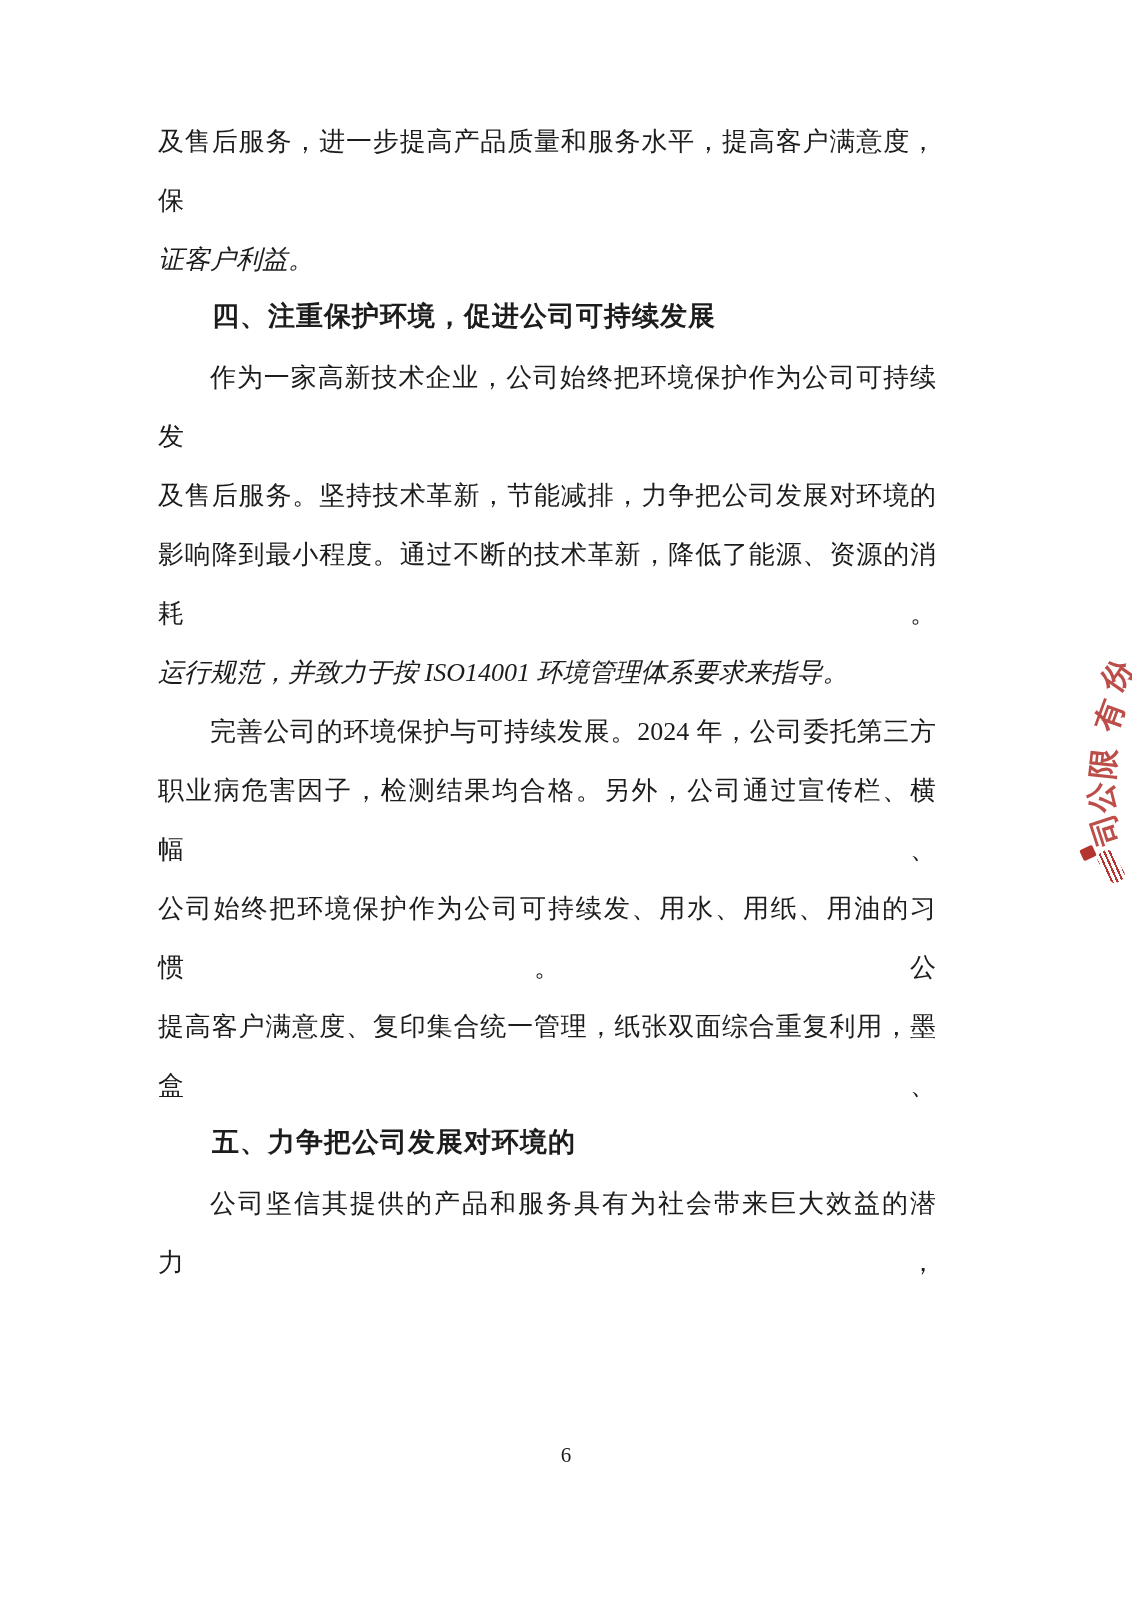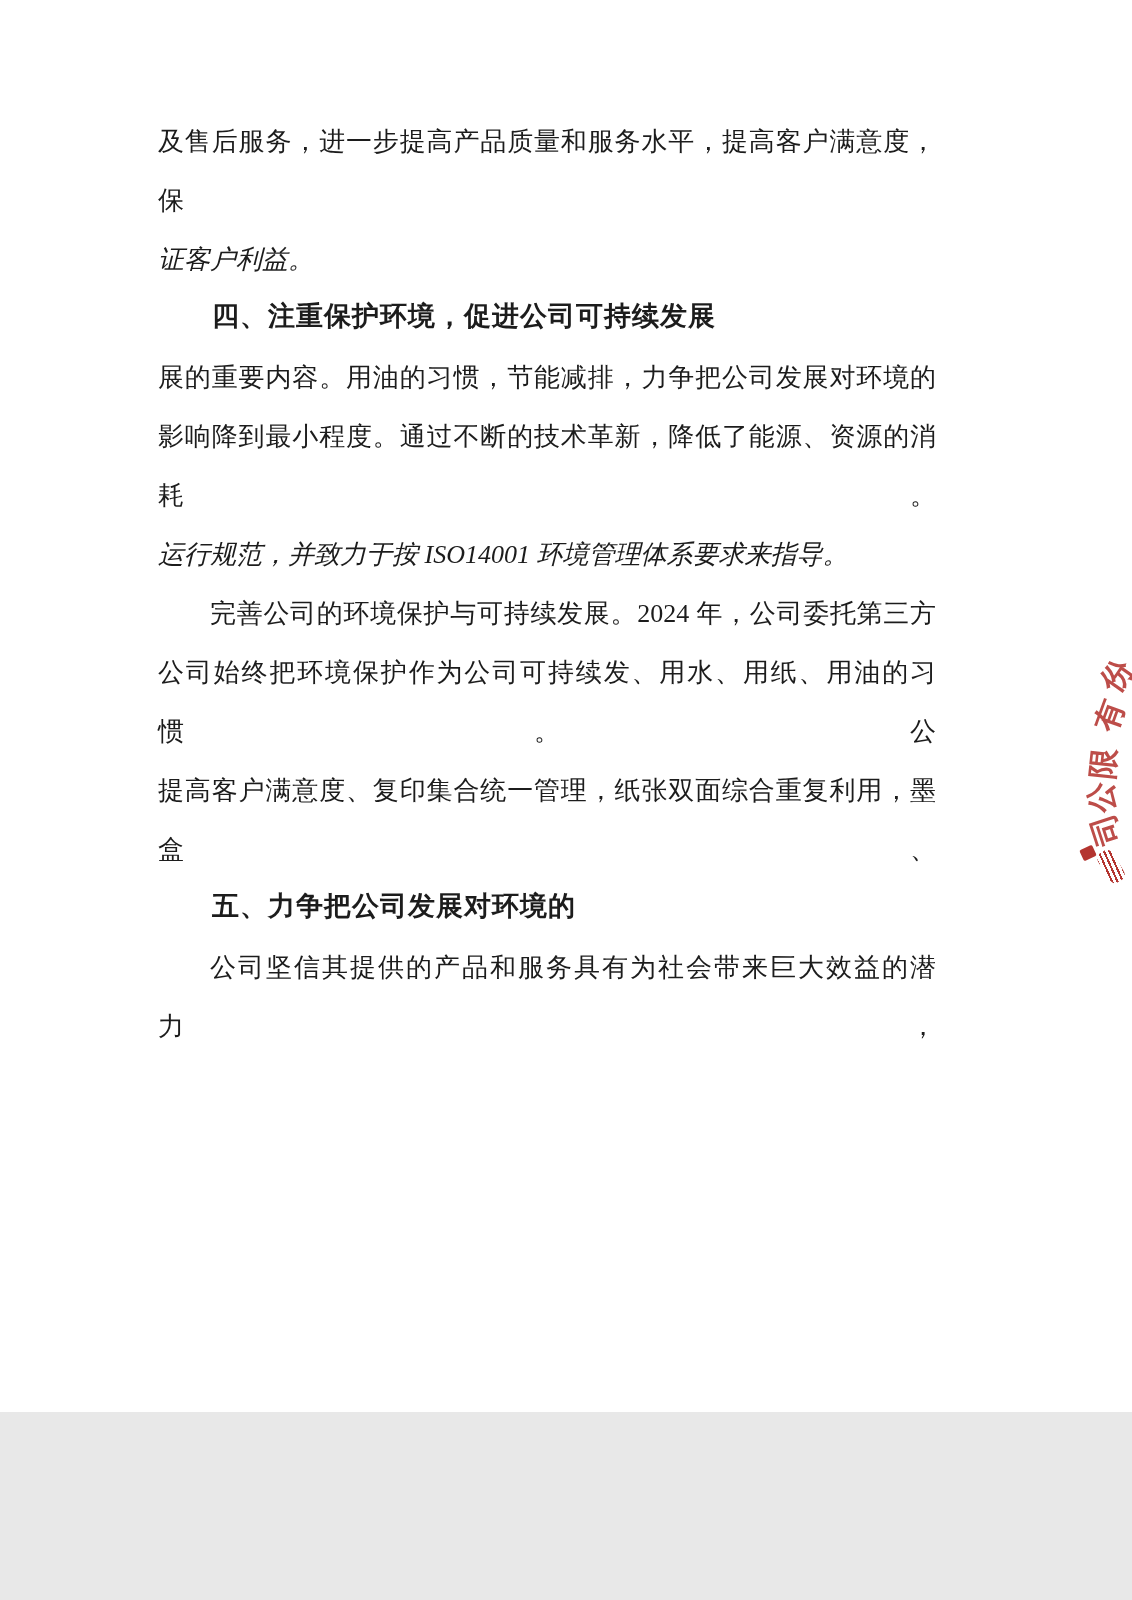--- a/index.html
+++ b/index.html
@@ -1,18 +1,18 @@
 <!DOCTYPE html>
 <html><head>
 <meta charset="utf-8">
 <style>
   html,body{margin:0;padding:0;background:#e8e8e8;}
   .page{
     position:relative;
-    width:1132px;height:1412px;
+    width:1132px;height:1600px;
     margin:0 auto;
     background:#ffffff;
     overflow:hidden;
     font-family:"Liberation Serif","DejaVu Serif",serif;
     color:#1c1c1c;
   }
   .text-block{
     position:absolute;
     left:158px;top:112px;
     width:778px;
@@ -69,24 +69,26 @@
 </style>
 </head>
 <body>
 
 <div class="page" style="color: rgb(28, 28, 28);">
 
   <div class="text-block">
     <div class="ln">及售后服务，进一步提高产品质量和服务水平，提高客户满意度，保</div>
     <div class="ln-end">证客户利益。</div>
     <div class="h">四、注重保护环境，促进公司可持续发展</div>
-    <div class="ln">展的重要内容。用油的习惯，节能减排，力争把公司发展对环境的</div>
+    <div class="ln ind">作为一家高新技术企业，公司始终把环境保护作为公司可持续发</div>
+    <div class="ln">及售后服务。坚持技术革新，节能减排，力争把公司发展对环境的</div>
     <div class="ln">影响降到最小程度。通过不断的技术革新，降低了能源、资源的消耗。</div>
     <div class="ln-end">运行规范，并致力于按 ISO14001 环境管理体系要求来指导。</div>
     <div class="ln ind">完善公司的环境保护与可持续发展。2024 年，公司委托第三方</div>
+    <div class="ln">职业病危害因子，检测结果均合格。另外，公司通过宣传栏、横幅、</div>
     <div class="ln">公司始终把环境保护作为公司可持续发、用水、用纸、用油的习惯。公</div>
     <div class="ln">提高客户满意度、复印集合统一管理，纸张双面综合重复利用，墨盒、</div>
     <div class="h">五、力争把公司发展对环境的</div>
     <div class="ln ind">公司坚信其提供的产品和服务具有为社会带来巨大效益的潜力，</div>
 
   </div>
 
   <div class="seal">
     <span class="s1" style="color: rgb(180, 53, 48);">份</span>
     <span class="s2" style="color: rgb(180, 53, 48);">有</span>

